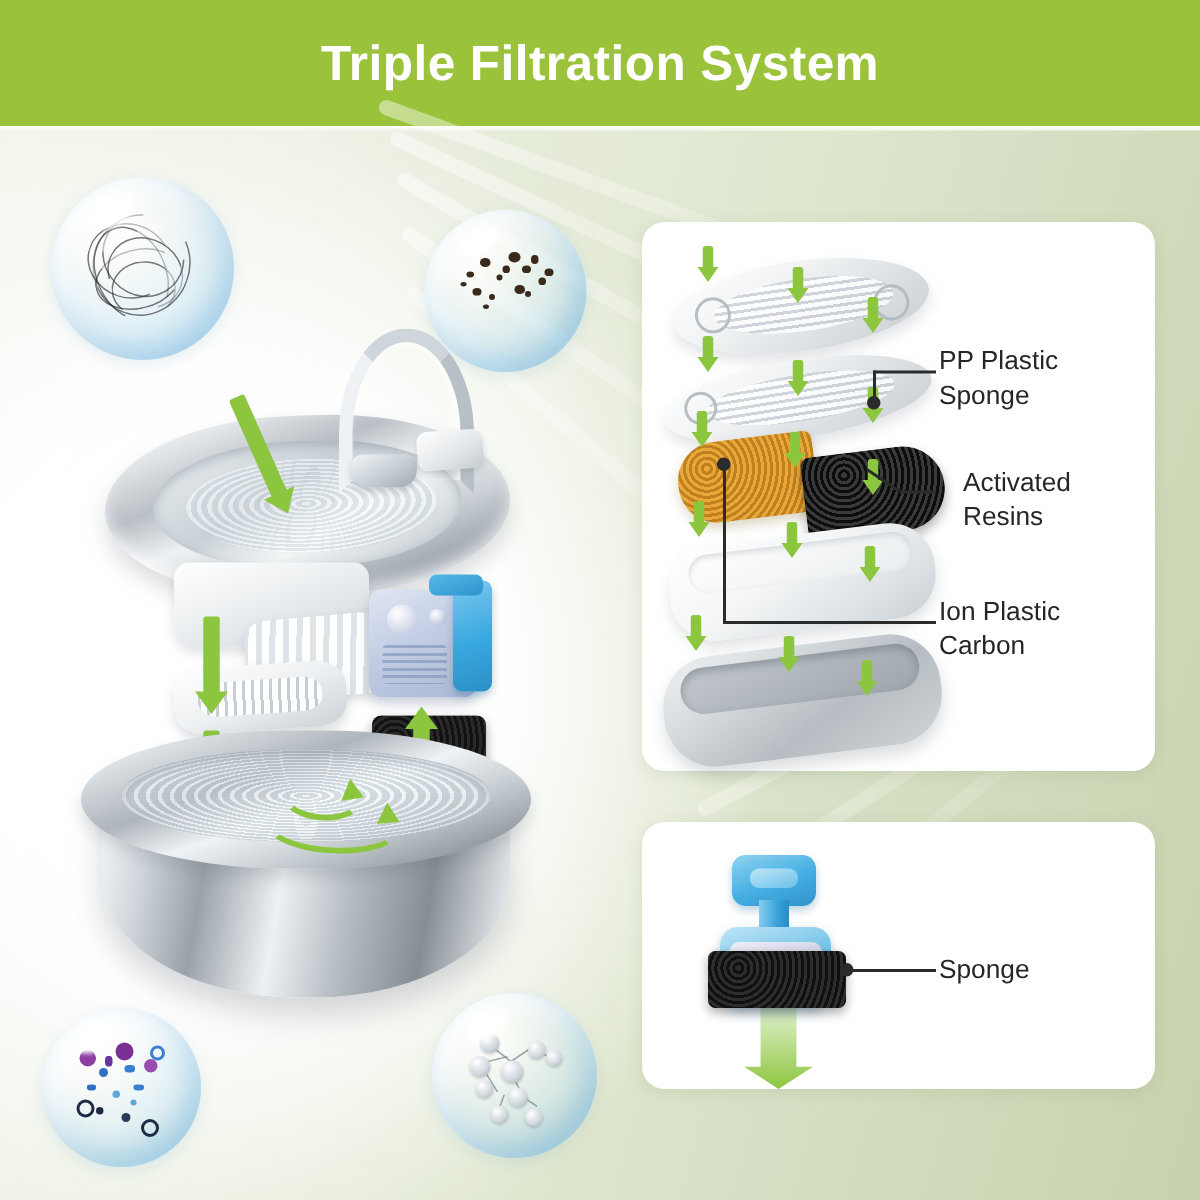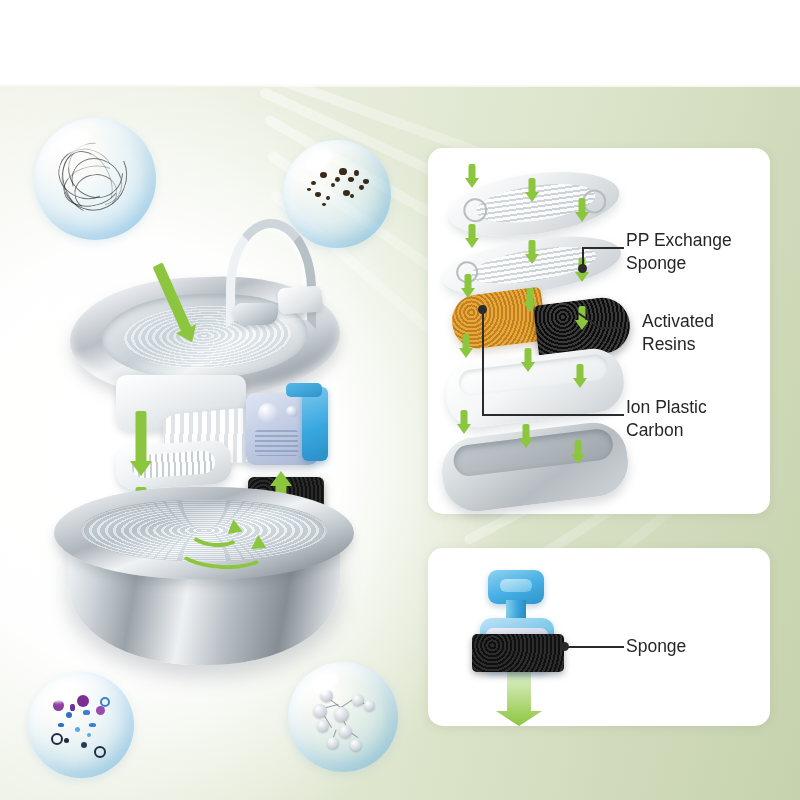--- a/index.html
+++ b/index.html
@@ -320,20 +320,23 @@
   .callout{
     position:absolute;color:#262626;font-size:17.5px;line-height:1.32;
     font-family:"Liberation Sans", sans-serif;
   }
 </style>
 </head>
 <body>
 
 <div id="stage">
 
+  <div class="banner">
+    <div class="banner-title">Triple Filtration System</div>
+  </div>
   <div class="banner-underline"></div>
 
   <div class="bg">
     <div class="leaf" style="left:250px;top:-10px;width:520px;height:300px;transform:rotate(14deg);opacity:.55;">
       <i style="left:0;top:10px;width:430px;transform:rotate(6deg);"></i>
       <i style="left:10px;top:44px;width:400px;transform:rotate(11deg);"></i>
       <i style="left:18px;top:82px;width:370px;transform:rotate(16deg);"></i>
       <i style="left:26px;top:124px;width:330px;transform:rotate(21deg);"></i>
       <i style="left:34px;top:168px;width:290px;transform:rotate(27deg);"></i>
     </div>
@@ -564,21 +567,21 @@
     <div class="arrow down sm" style="left:142px;top:292px;width:16px;height:26px;">
       <span class="shaft" style="top:0;width:7px;height:16px;"></span>
         <span class="head" style="top:14px;"></span>
       </div>
   </div>
 
   <div class="dot" style="left:578px;top:264px;"></div>
   <div class="lead" style="left:582px;top:247px;width:2px;height:22px;"></div>
   <div class="lead" style="left:582px;top:247px;width:42px;height:2px;"></div>
   <div class="callout" style="left:626px;top:229px;">
-    <div>PP Exchange</div>
+    <div>PP Plastic</div>
     <div>Sponge</div>
   </div>
 
   <div class="lead" style="left:578px;top:312px;width:26px;height:2px;transform:rotate(34deg);transform-origin:0 50%;"></div>
   <div class="lead" style="left:600px;top:327px;width:24px;height:2px;"></div>
   <div class="callout" style="left:606px;top:310px;margin-left:36px;">
     <div>Activated</div>
     <div>Resins</div>
   </div>
 

